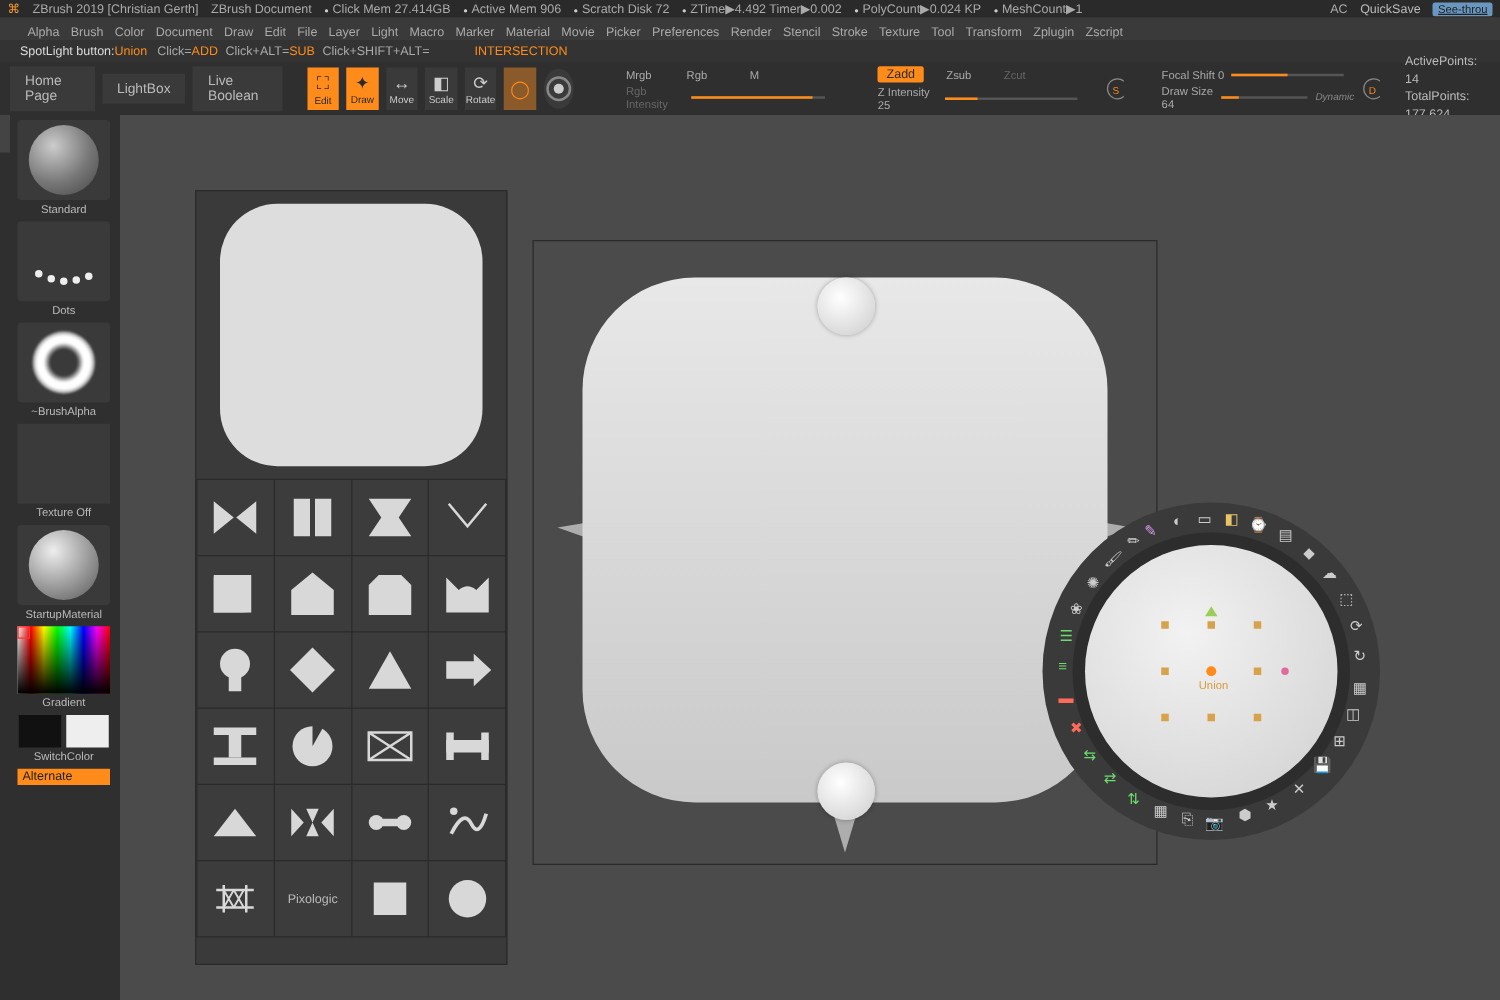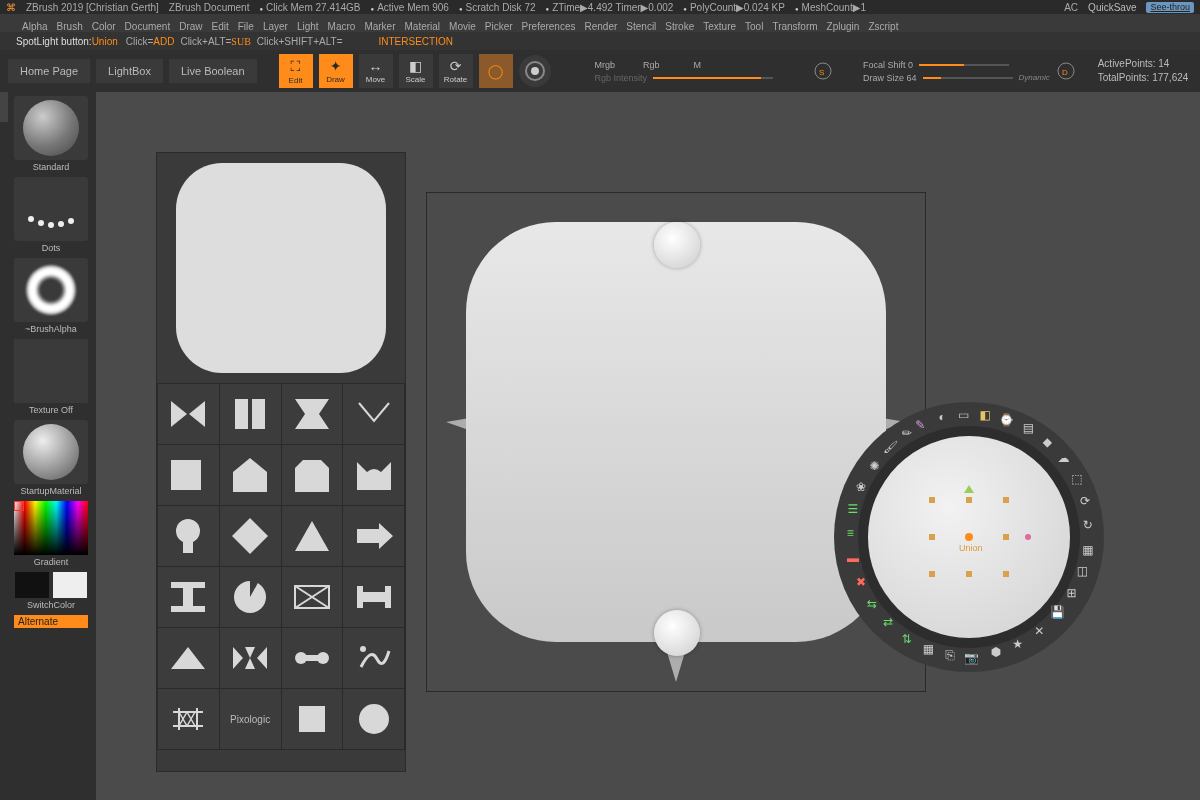--- a/index.html
+++ b/index.html
@@ -11,21 +11,21 @@
   .qsave { color:#bbb; }
   .seethru { background:#6a97c0; color:#222; padding:0 4px; border-radius:2px; font-size:9px;text-decoration:underline; }
 
   .menubar { height:18px; background:#3a3a3a; display:flex; align-items:flex-end; gap:9px; padding:0 22px; font-size:10px; color:#aaa; }
   .menubar span { cursor:pointer; }
 
   .modeline { height:18px; background:#333; display:flex; align-items:center; padding:0 4px; font-size:10px; }
   .modeline .lbl { color:#ddd; margin-left:12px; }
   .modeline .union { color:#ff8c1a; }
   .modeline .add { color:#ff8c1a; }
-  .modeline .sub { color:#ff8c1a;font-family:Liberation Serif, serif; }
+  .modeline .sub { color:#ff8c1a; }
   .modeline .int { color:#ff8c1a;padding-left:36px; }
 
   .toolbar { height:42px; background:#2f2f2f; display:flex; align-items:center; gap:6px; padding:0 8px; }
   .tab-btn { background:#3a3a3a; color:#bbb; padding:6px 12px; font-size:11px; cursor:pointer; }
   .tab-btn + .tab-btn { margin-left:0; }
   .iconbtn { width:34px; height:34px; background:#3a3a3a; display:flex; flex-direction:column; align-items:center; justify-content:center; font-size:8px; color:#ccc; gap:1px; cursor:pointer; }
   .iconbtn.on { background:#ff8c1a; color:#2a2a2a; }
   .iconbtn.sel { background:#8a5a2a; }
   .iconbtn .g { font-size:14px; }
   .round { width:32px; height:32px; border-radius:50%; background:#3a3a3a; display:flex; align-items:center; justify-content:center; }
@@ -191,20 +191,33 @@
         <span style="margin-left:28px">M</span>
       </div>
     <div class="slider-row">
         <span class="dim">Rgb Intensity</span>
         <div class="slider">
           <div class="fill" style="width:90%"></div>
         </div>
       </div>
   </div>
   <div style="width:8px"></div>
+  <div class="slider-col">
+    <div class="slider-row">
+        <span class="pill">Zadd</span>
+        <span style="margin-left:12px">Zsub</span>
+        <span class="dim" style="margin-left:20px">Zcut</span>
+      </div>
+    <div class="slider-row">
+        <span>Z Intensity 25</span>
+        <div class="slider">
+          <div class="fill" style="width:25%"></div>
+        </div>
+      </div>
+  </div>
   <div style="width:14px"></div>
   <svg class="ringicon">
       <circle cx="10" cy="10" r="8" fill="none" stroke="#888"></circle>
       <text x="6" y="14" fill="#ff8c1a" font-size="8">S</text>
     </svg>
   <div class="slider-col">
     <div class="slider-row">
         <span>Focal Shift 0</span>
         <div class="slider" style="width:90px">
           <div class="fill" style="width:50%"></div>

